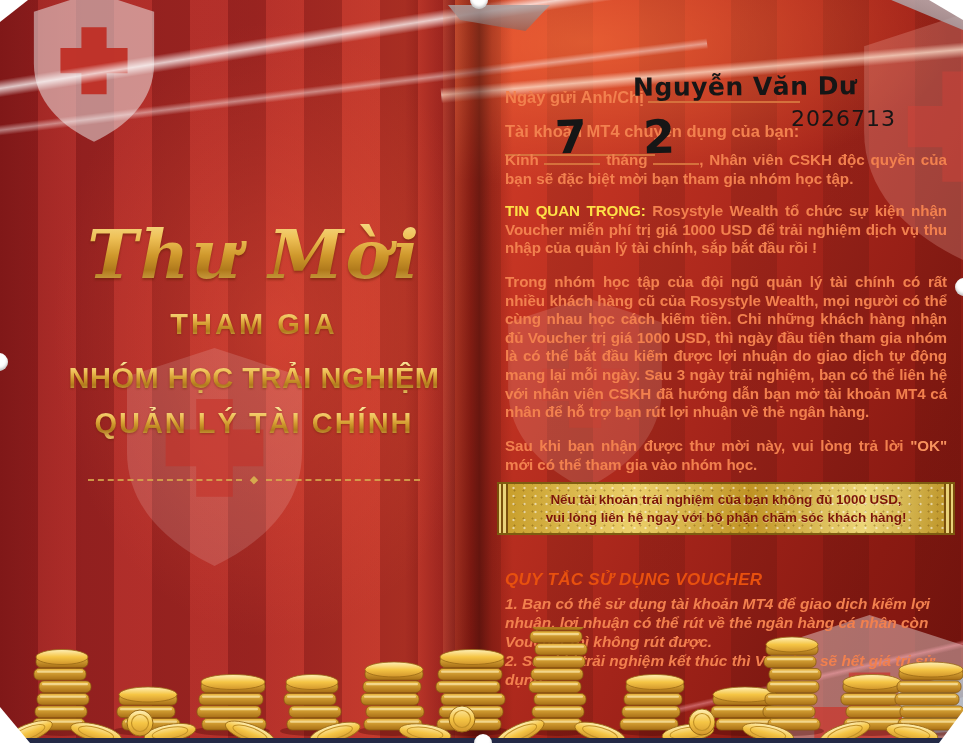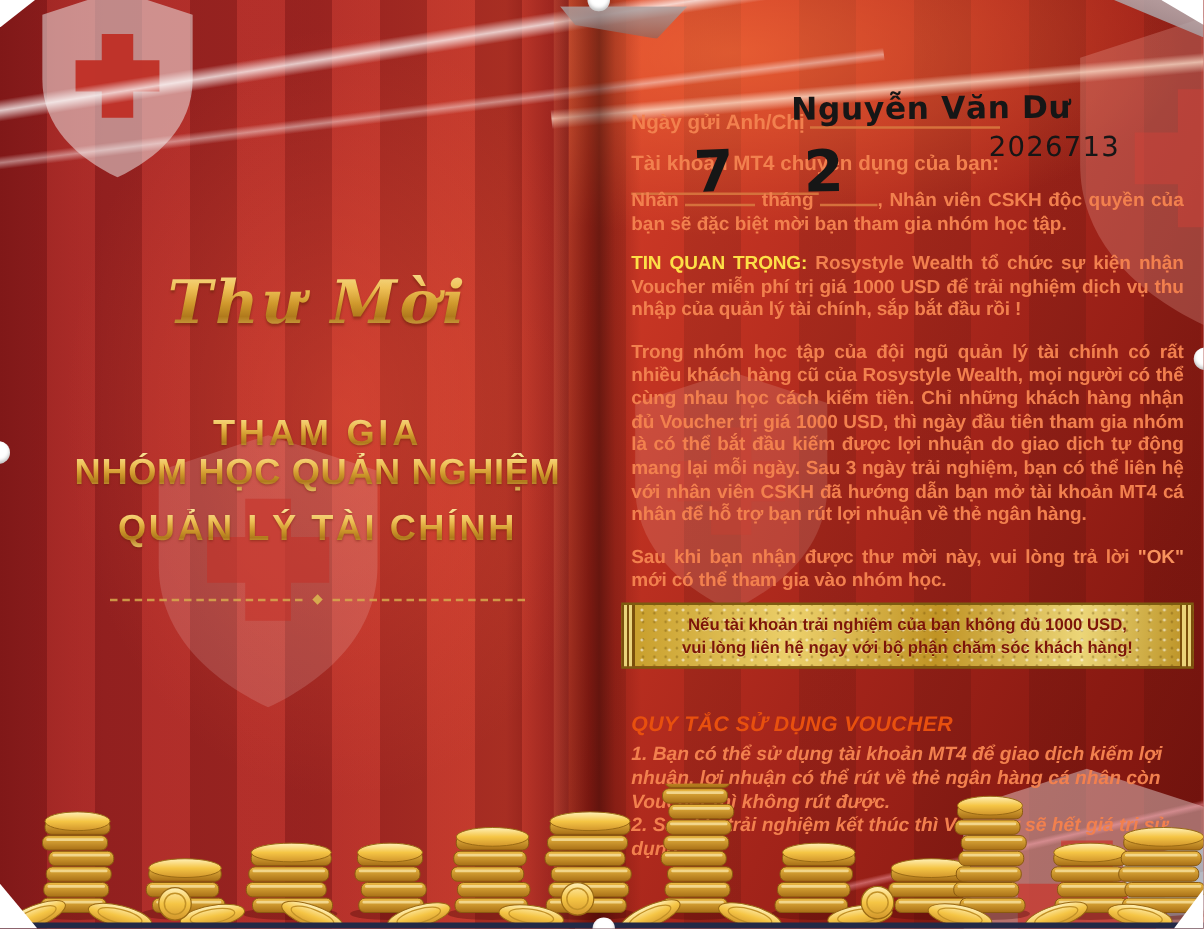--- a/index.html
+++ b/index.html
@@ -32,25 +32,25 @@
   
   .shield{position:absolute;pointer-events:none;z-index:1;}
   
   .gold-text{color:#e7bf55;}
   @supports (-webkit-background-clip: text){
     .gold-text{background:linear-gradient(180deg,#f9e49a 0%,#eec056 30%,#cf982c 52%,#b07a1c 70%,#eecb6f 100%);
       -webkit-background-clip:text;background-clip:text;color:transparent;}
   }
   .lp{position:absolute;left:48px;top:0;width:412px;z-index:10;text-align:center;}
   .lp-title{position:absolute;top:214px;width:100%;font-family:"DejaVu Serif","Liberation Serif",serif;
-    font-style:italic;font-weight:700;font-size:48px;letter-spacing:2px;white-space:nowrap;
+    font-style:italic;font-weight:700;font-size:68px;letter-spacing:2px;white-space:nowrap;
     filter:drop-shadow(0 2px 1px rgba(90,30,0,.45));}
   .lp-sub{position:absolute;width:100%;font-weight:800;white-space:nowrap;
     filter:drop-shadow(0 1px 1px rgba(90,30,0,.4));}
-  .lp-sub1{top:331px;font-size:29px;letter-spacing:3px;}
+  .lp-sub1{top:308px;font-size:29px;letter-spacing:3px;}
   .lp-sub2{top:362px;font-size:29px;letter-spacing:.5px;}
   .lp-sub3{top:407px;font-size:29px;letter-spacing:2px;}
   .lp-divider{position:absolute;top:474px;left:40px;width:332px;display:flex;align-items:center;gap:8px;}
   .lp-divider .dash{flex:1;border-top:2px dashed rgba(214,170,78,.85);}
   .lp-divider .diamond{color:#d6aa4e;font-size:11px;line-height:1;}
   
   .rp{position:absolute;left:505px;top:0;width:442px;z-index:10;color:#f2804e;}
   .rp-block{position:absolute;left:0;width:100%;}
   .lbl{font-size:16.5px;font-weight:700;}
   .blank{display:inline-block;border-bottom:2px solid #d5713c;height:13px;}
@@ -135,21 +135,21 @@
 
   <div class="streak s1"></div>
   <div class="streak s2"></div>
   <div class="streak s3"></div>
   <div class="streak s4"></div>
   <div class="gutter"></div>
 
   <div class="lp">
     <div class="lp-title gold-text">Thư Mời</div>
     <div class="lp-sub lp-sub1 gold-text">THAM GIA</div>
-    <div class="lp-sub lp-sub2 gold-text">NHÓM HỌC QUẢN NGHIỆM</div>
+    <div class="lp-sub lp-sub2 gold-text">NHÓM HỌC TRẢI NGHIỆM</div>
     <div class="lp-sub lp-sub3 gold-text">QUẢN LÝ TÀI CHÍNH</div>
     <div class="lp-divider">
       <span class="dash"></span>
       <span class="diamond">◆</span>
       <span class="dash"></span>
     </div>
   </div>
 
   <div class="rp">
 
@@ -159,21 +159,21 @@
       <span class="hand greet-name">Nguyễn Văn Dư</span>
     </div>
 
     <div class="rp-block b-account">
       <span class="lbl">Tài khoản MT4 chuyên dụng của bạn:</span>
       <span class="blank" style="width:150px;"></span>
       <span class="hand acct-num">2026713</span>
     </div>
 
     <div class="rp-block b-date">
-      <span>Nhân</span>
+      <span>Kính</span>
       <span class="blank" style="width:56px;"></span>
       <span>tháng</span>
       <span class="blank" style="width:46px;"></span><span>, Nhân viên CSKH độc quyền của bạn sẽ đặc biệt mời bạn tham gia nhóm học tập.</span>
       <span class="hand date-day">7</span>
       <span class="hand date-month">2</span>
     </div>
 
     <div class="rp-block para b-important">
       <span class="emph">TIN QUAN TRỌNG:</span>
       <span>Rosystyle Wealth tổ chức sự kiện nhận Voucher miễn phí trị giá 1000 USD để trải nghiệm dịch vụ thu nhập của quản lý tài chính, sắp bắt đầu rồi !</span>

